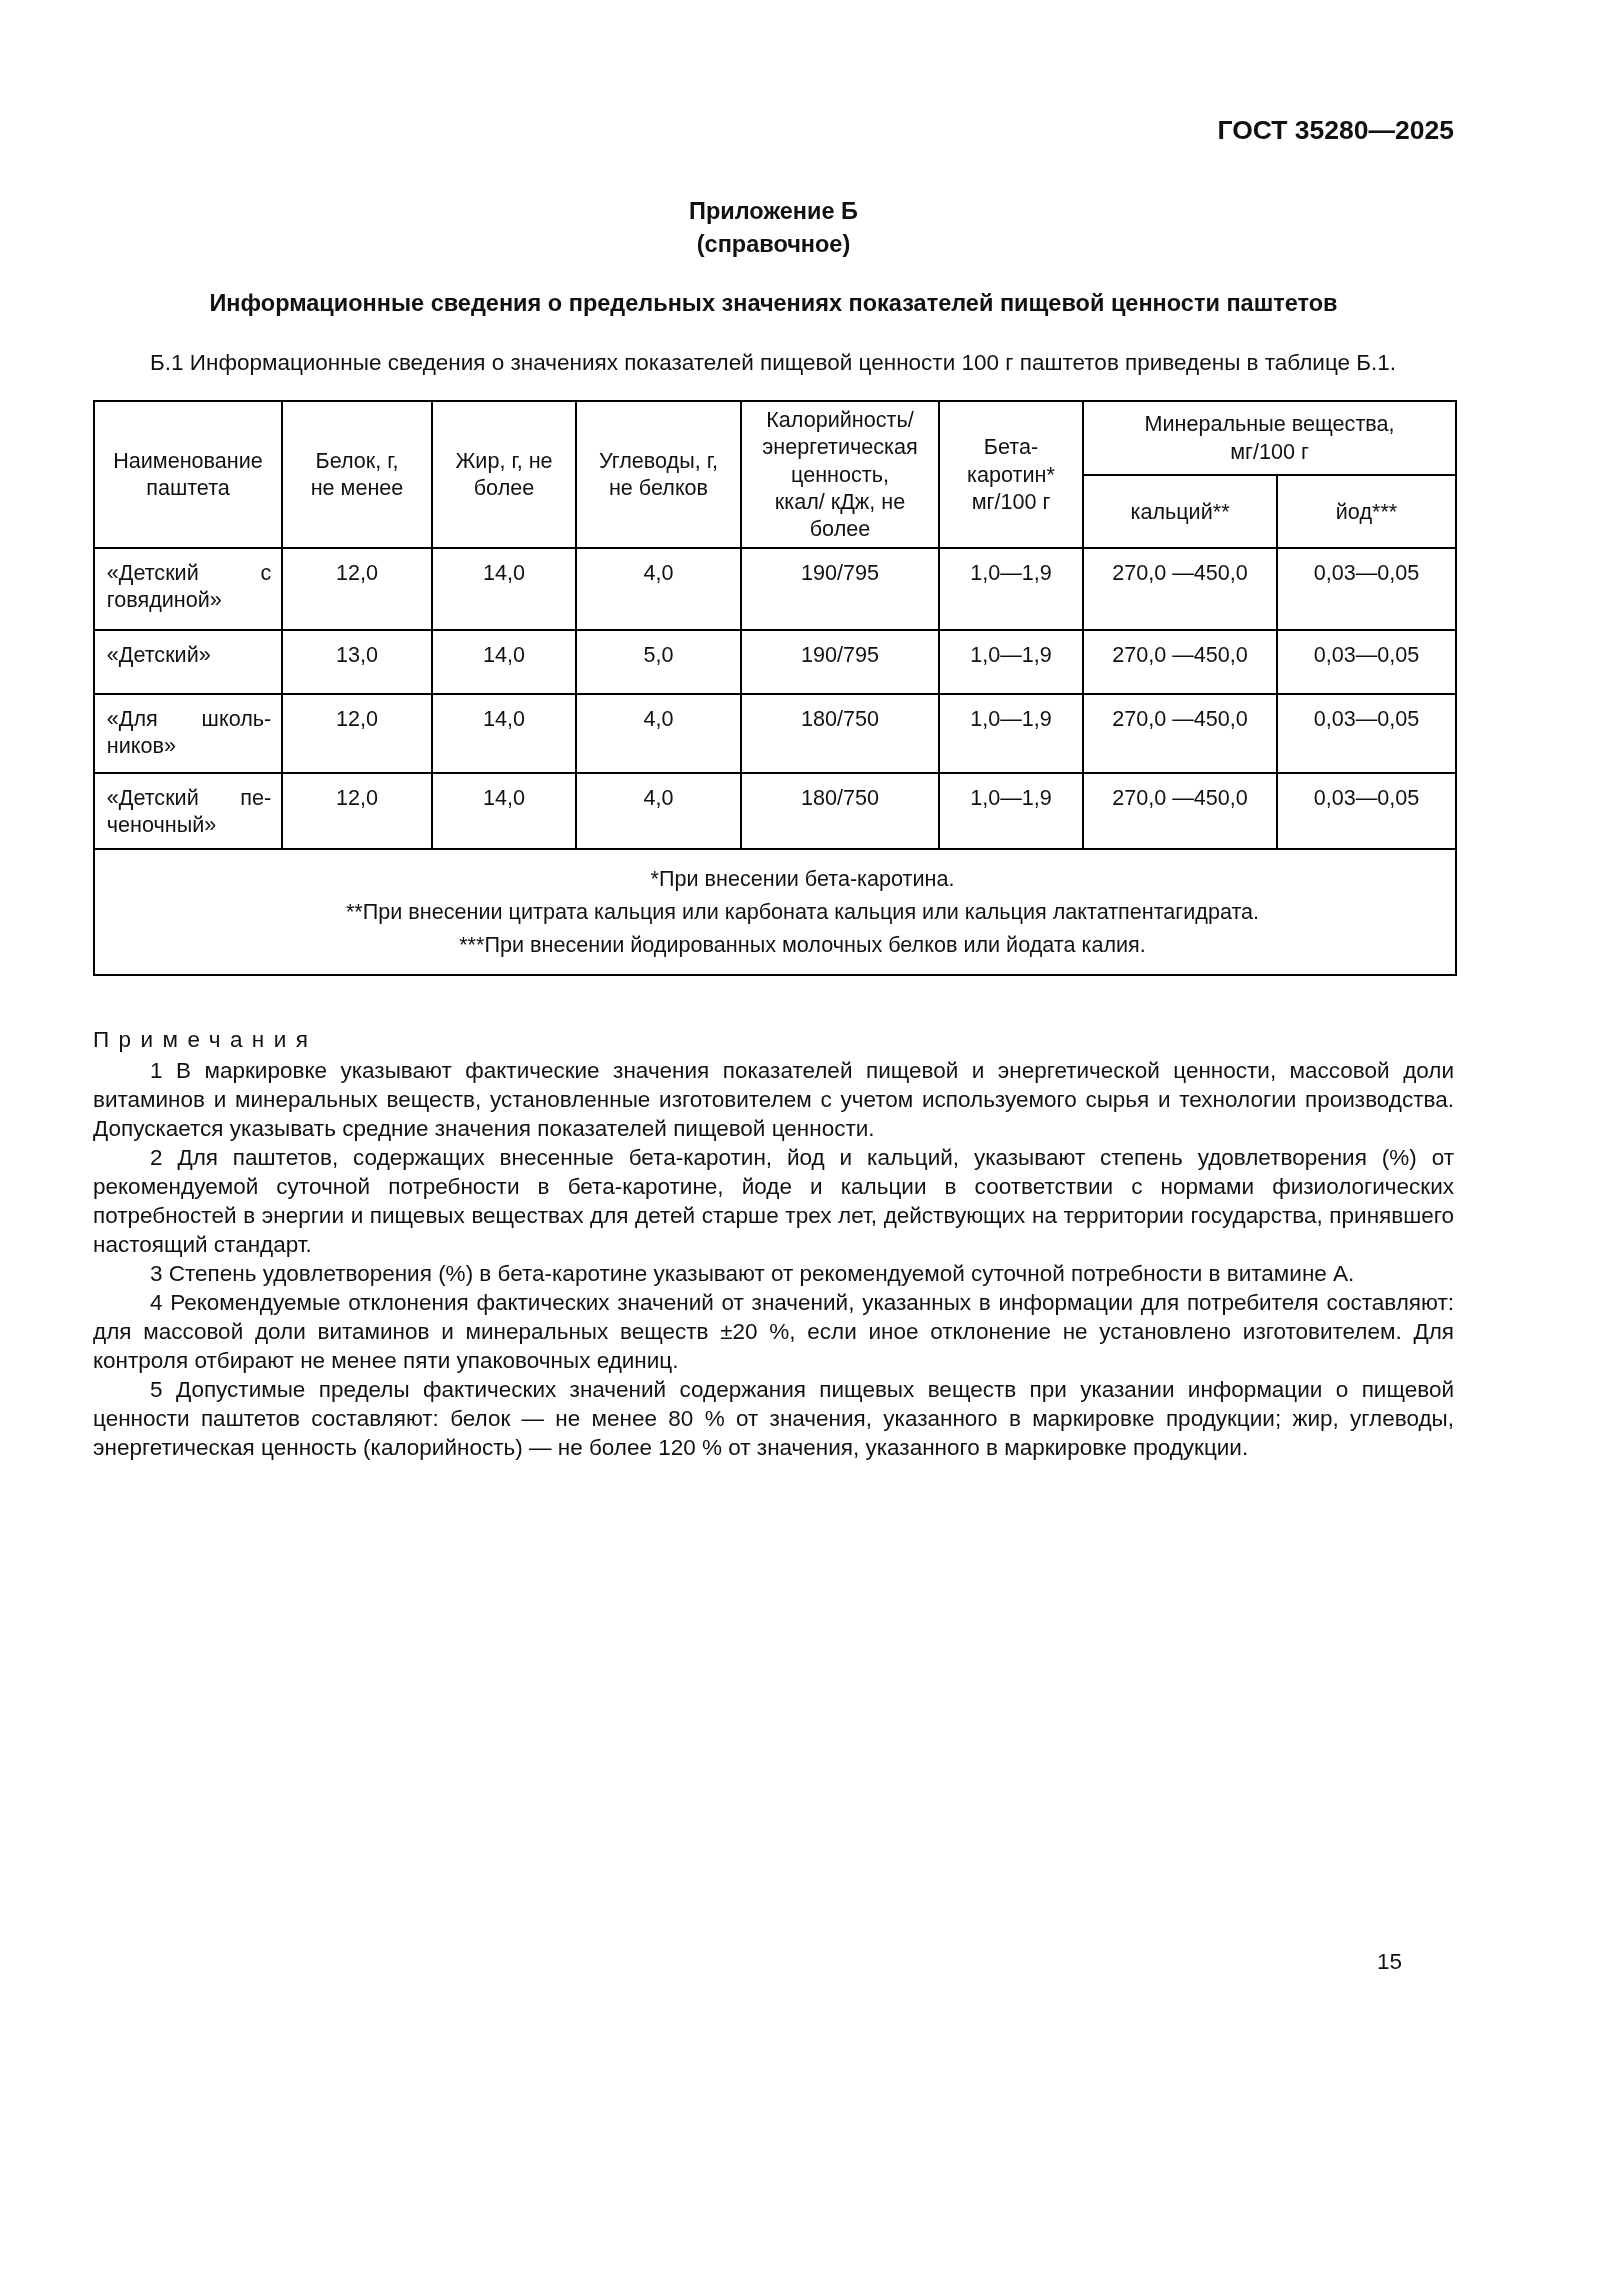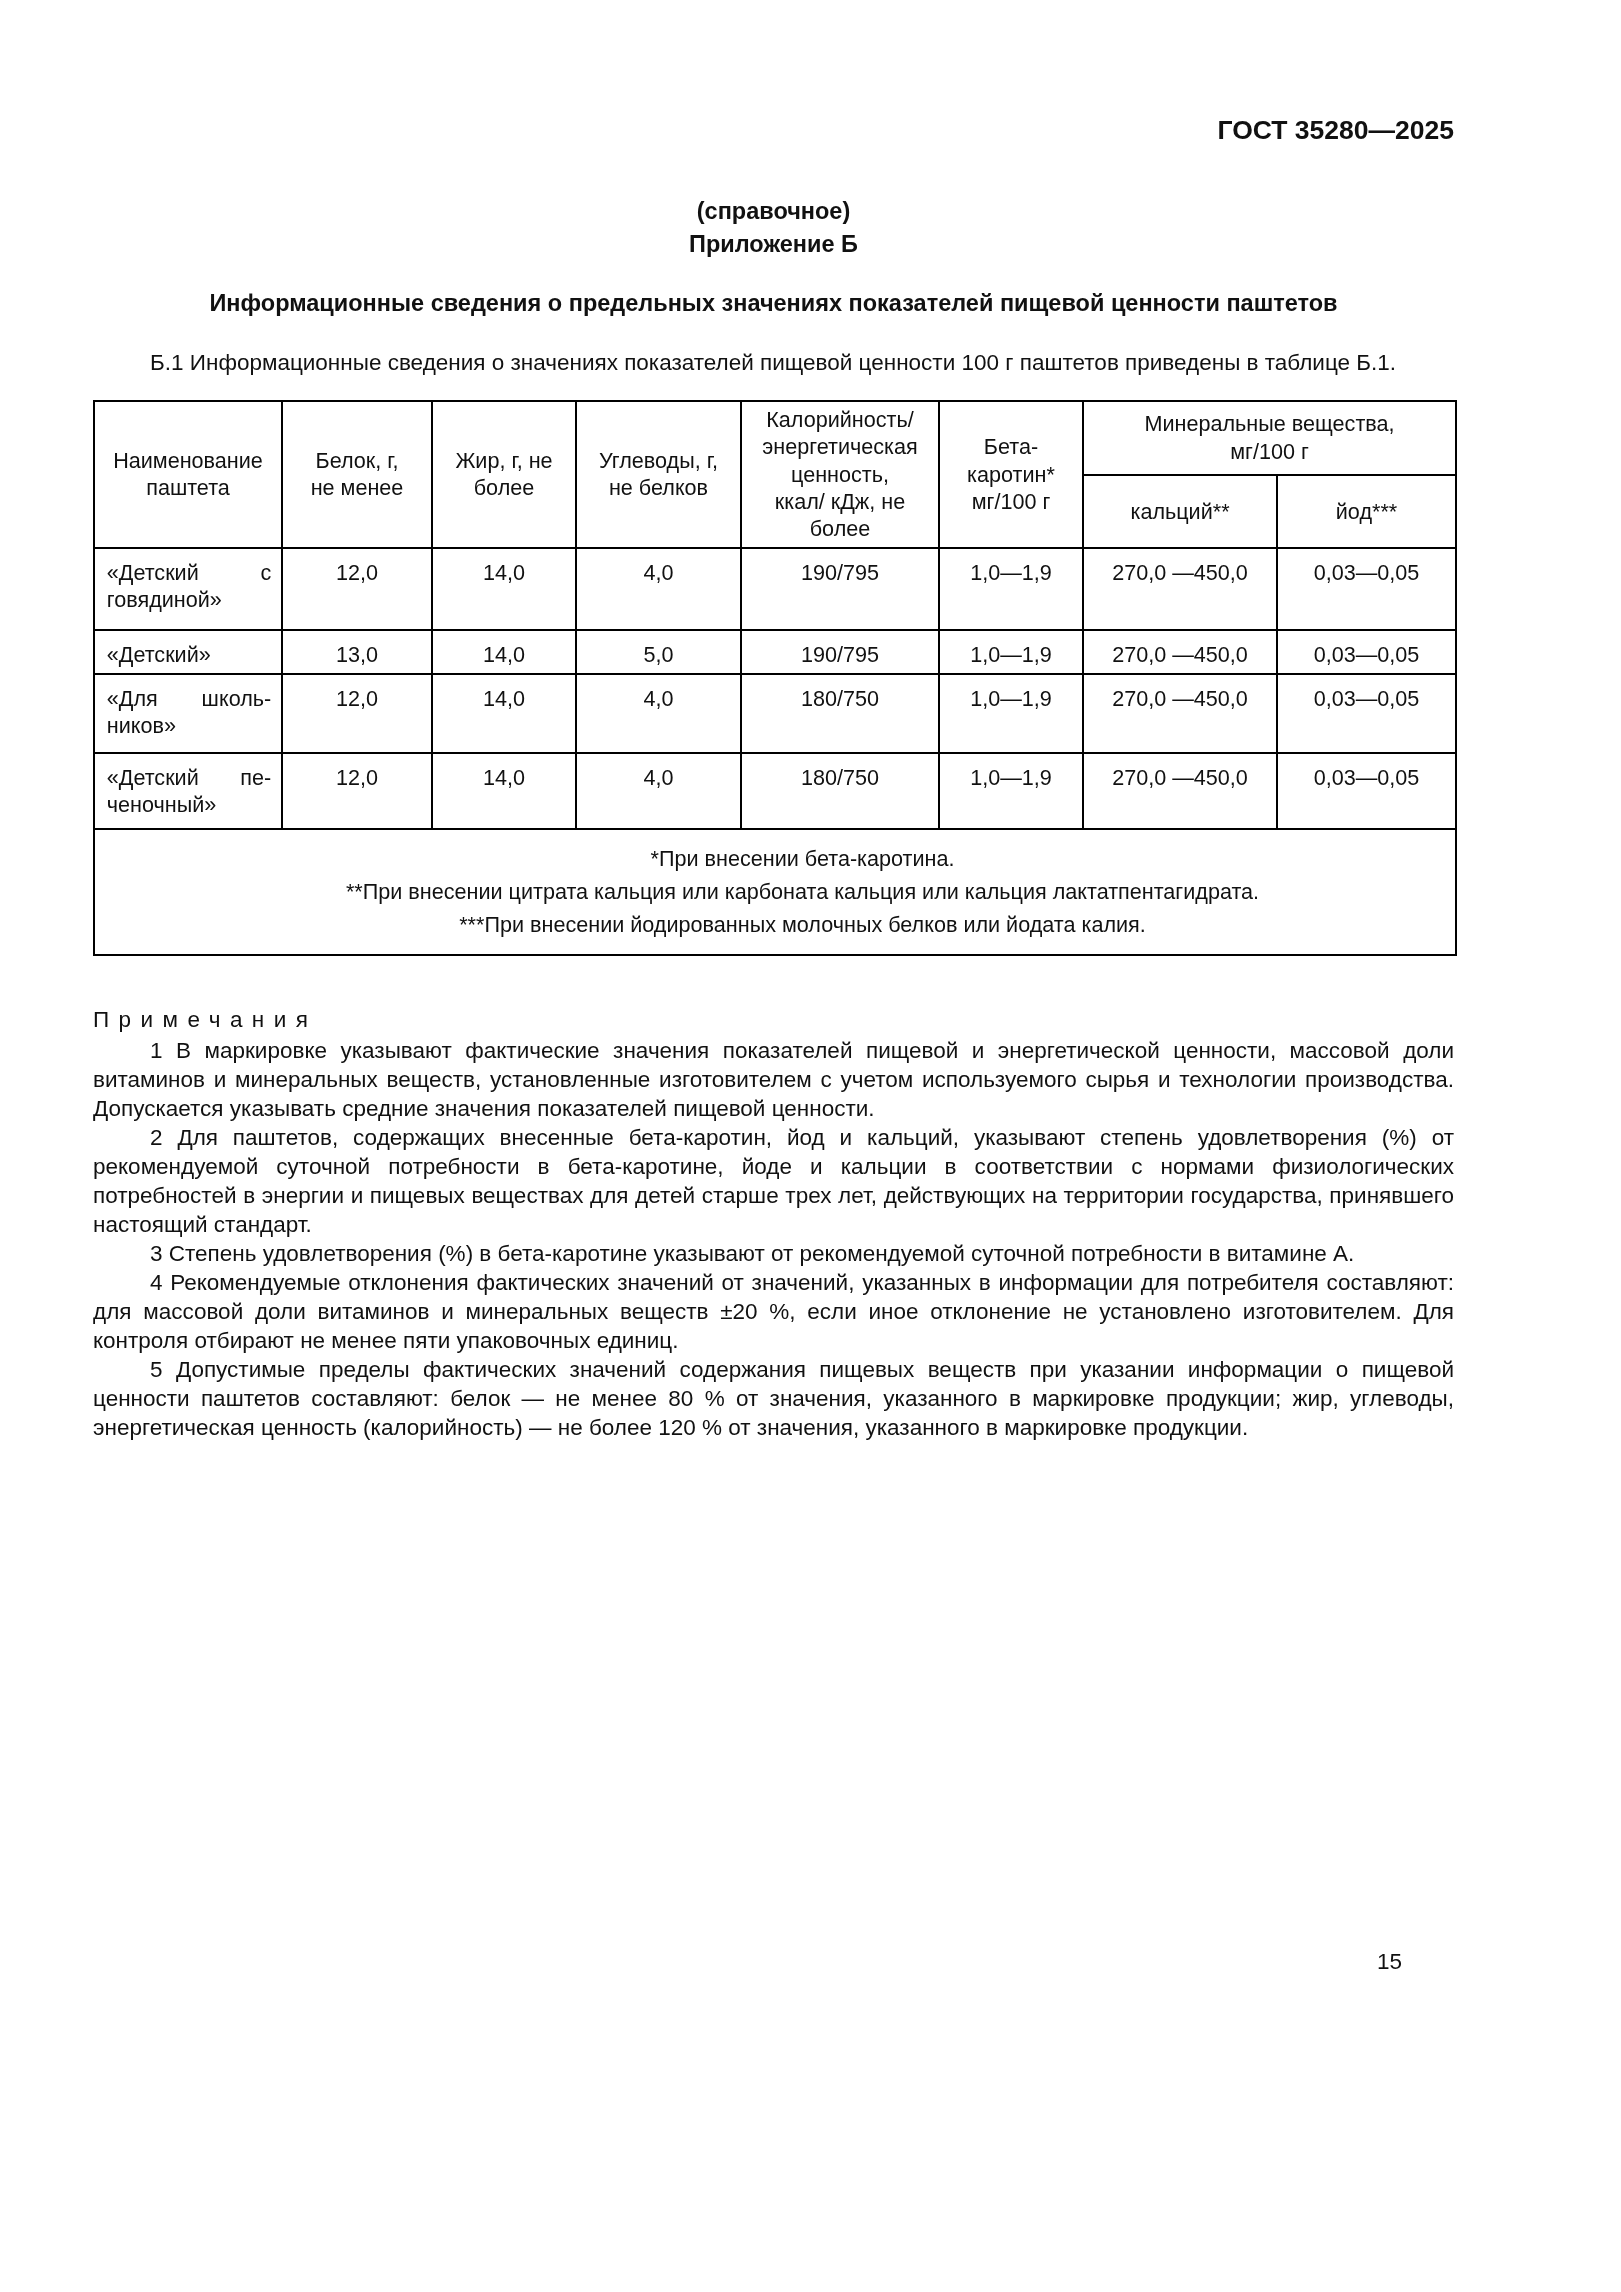--- a/index.html
+++ b/index.html
@@ -65,21 +65,21 @@
     border-bottom: 2.9px solid #000;
     font-size: 21.6px;
     line-height: 27.4px;
     text-align: center;
     box-sizing: border-box;
     overflow: hidden;
   }
   tr.hdr-top { height: 71px; }
   tr.hdr-sub { height: 70px; }
   tr.r0 { height: 82px; }
-  tr.r1 { height: 44px; }
+  tr.r1 { height: 64px; }
   tr.r2 { height: 79px; }
   tr.r3 { height: 76px; }
   td.hdr {
     vertical-align: middle;
     white-space: pre-line;
     padding: 3.9px 3.9px;
   }
   td.hdr-bottom { border-bottom: 5.9px double #000; }
   td.cell {
     vertical-align: top;
@@ -127,22 +127,22 @@
   }
 </style>
 </head>
 <body>
 
 <div class="page">
 
   <div class="gost-header">ГОСТ 35280—2025</div>
 
   <div class="appendix-block">
+    <div>Приложение Б</div>
     <div>(справочное)</div>
-    <div>Приложение Б</div>
   </div>
 
   <div class="doc-title">Информационные сведения о предельных значениях показателей пищевой ценности паштетов</div>
 
   <p class="intro">Б.1 Информационные сведения о значениях показателей пищевой ценности 100 г паштетов приведены в таблице Б.1.</p>
 
 
   <table class="nutrition">
     <colgroup>
       <col style="width:188px">

